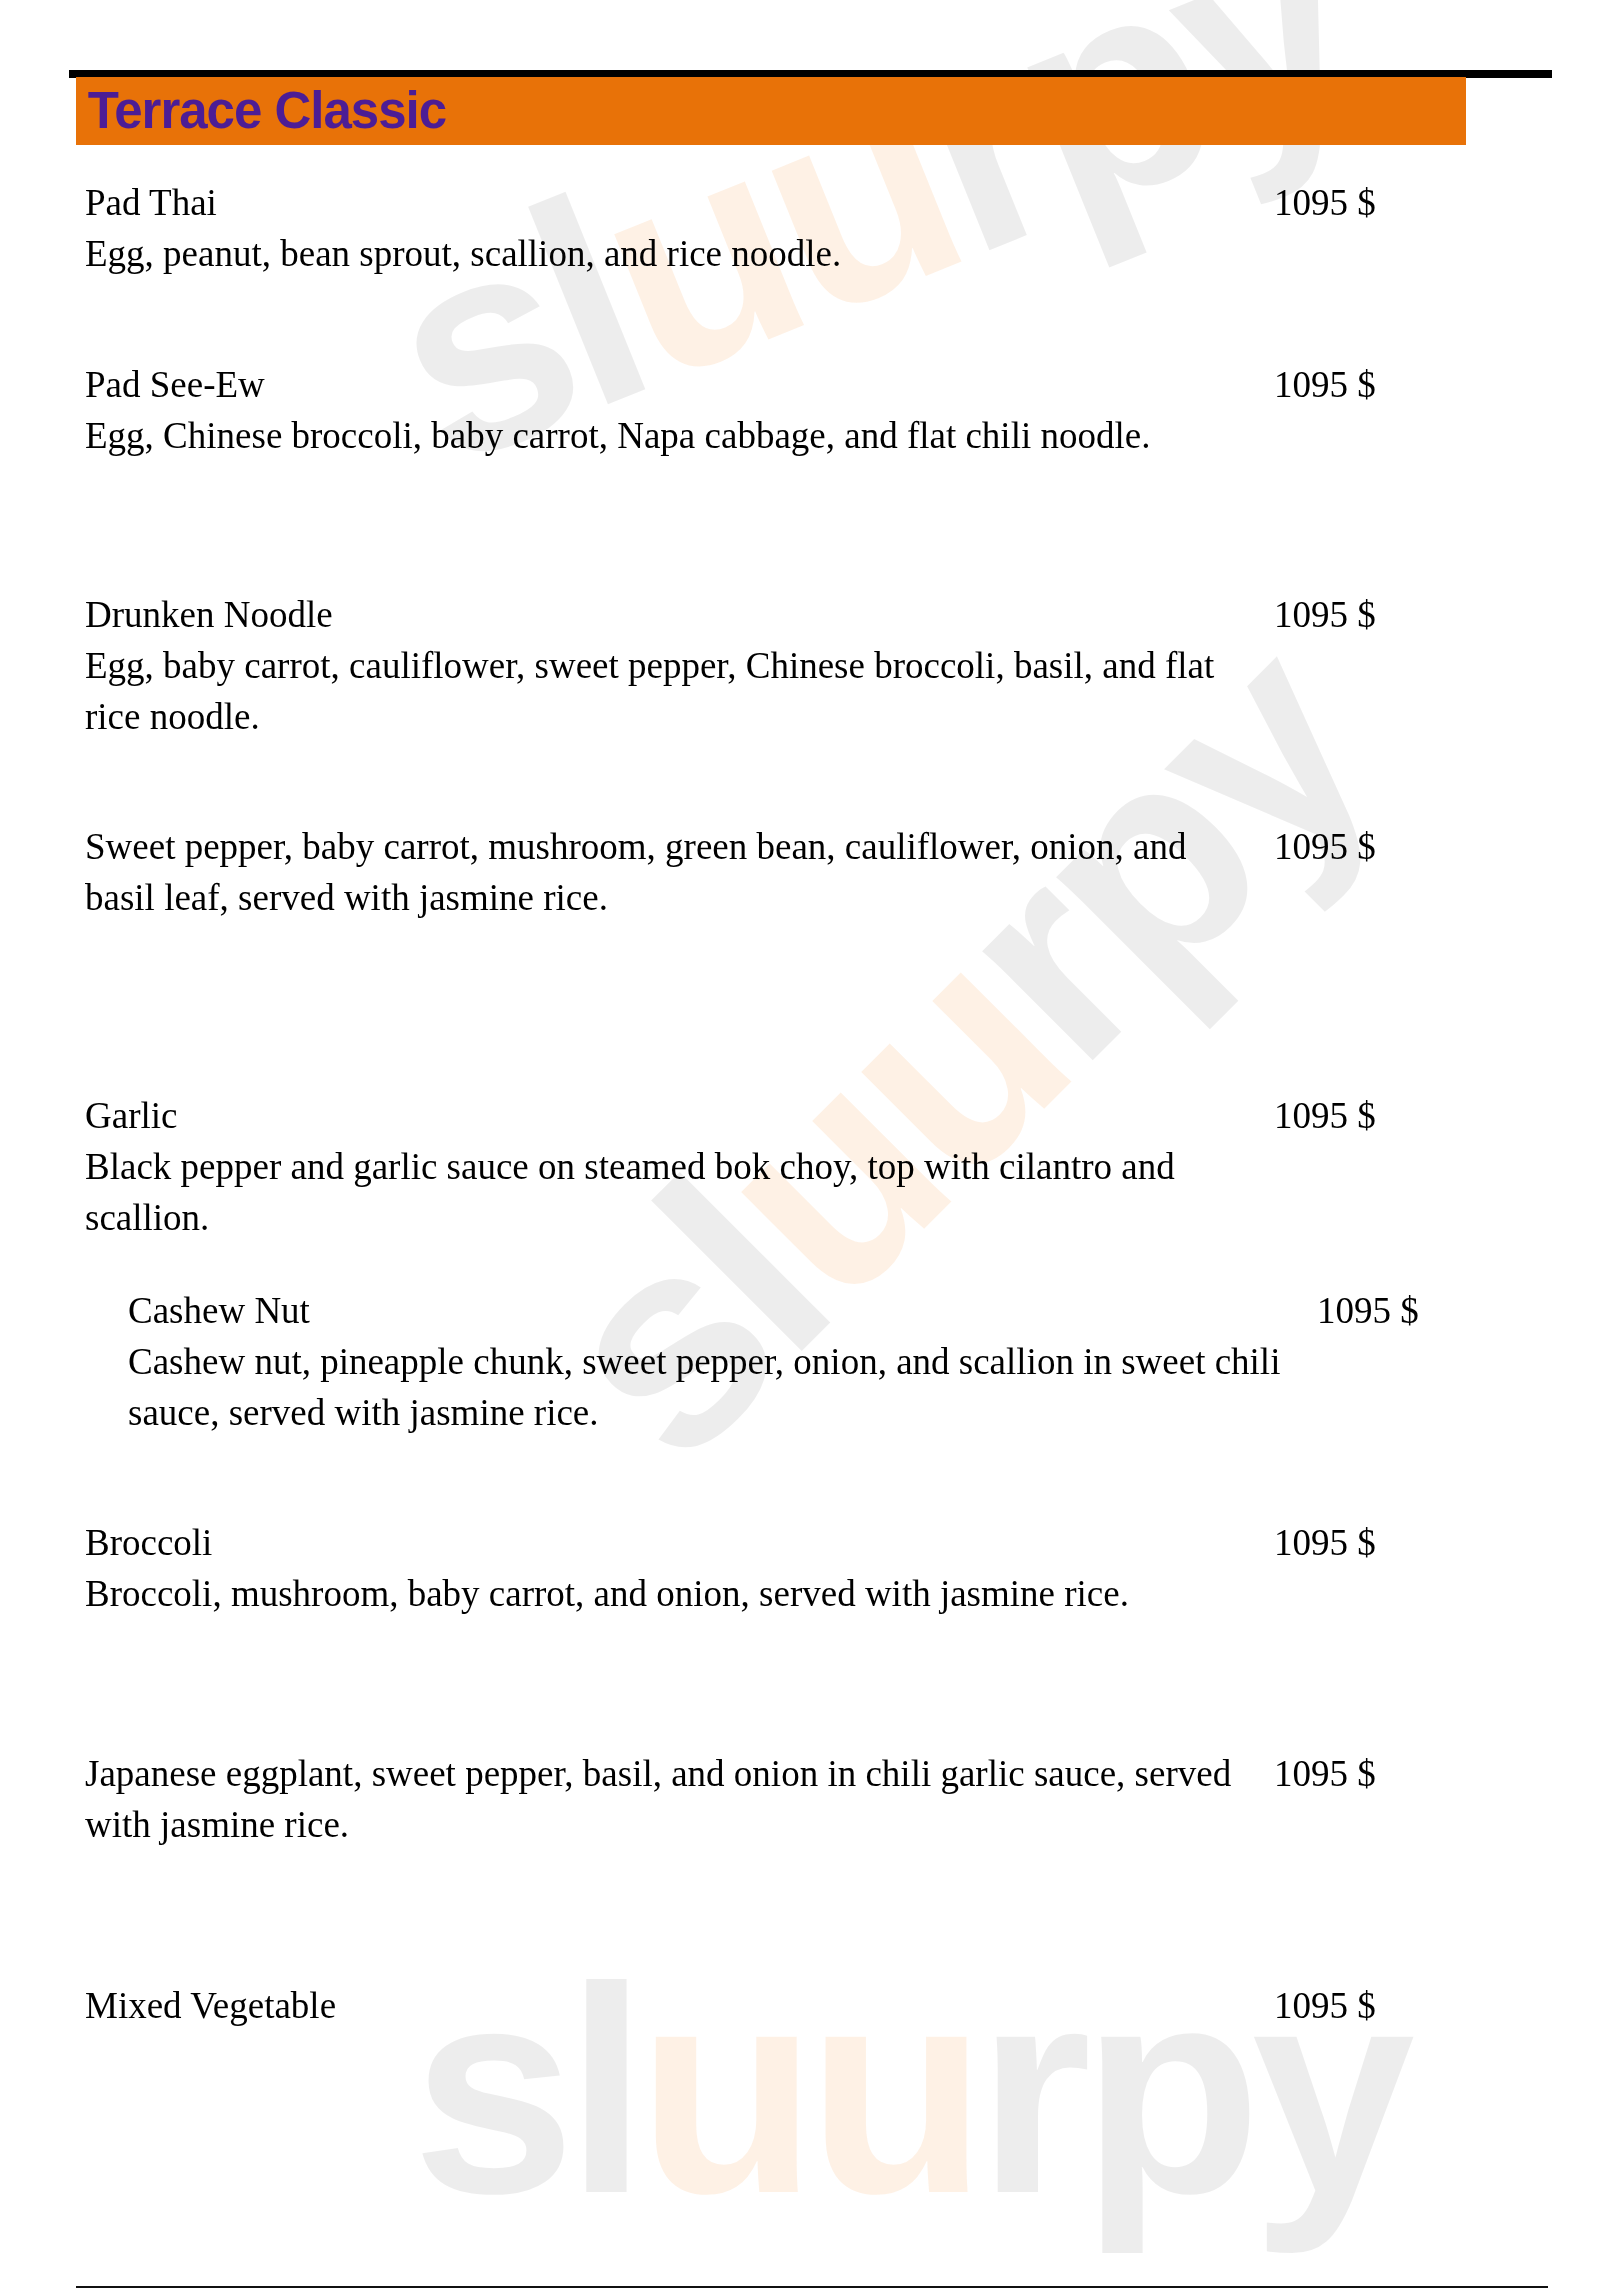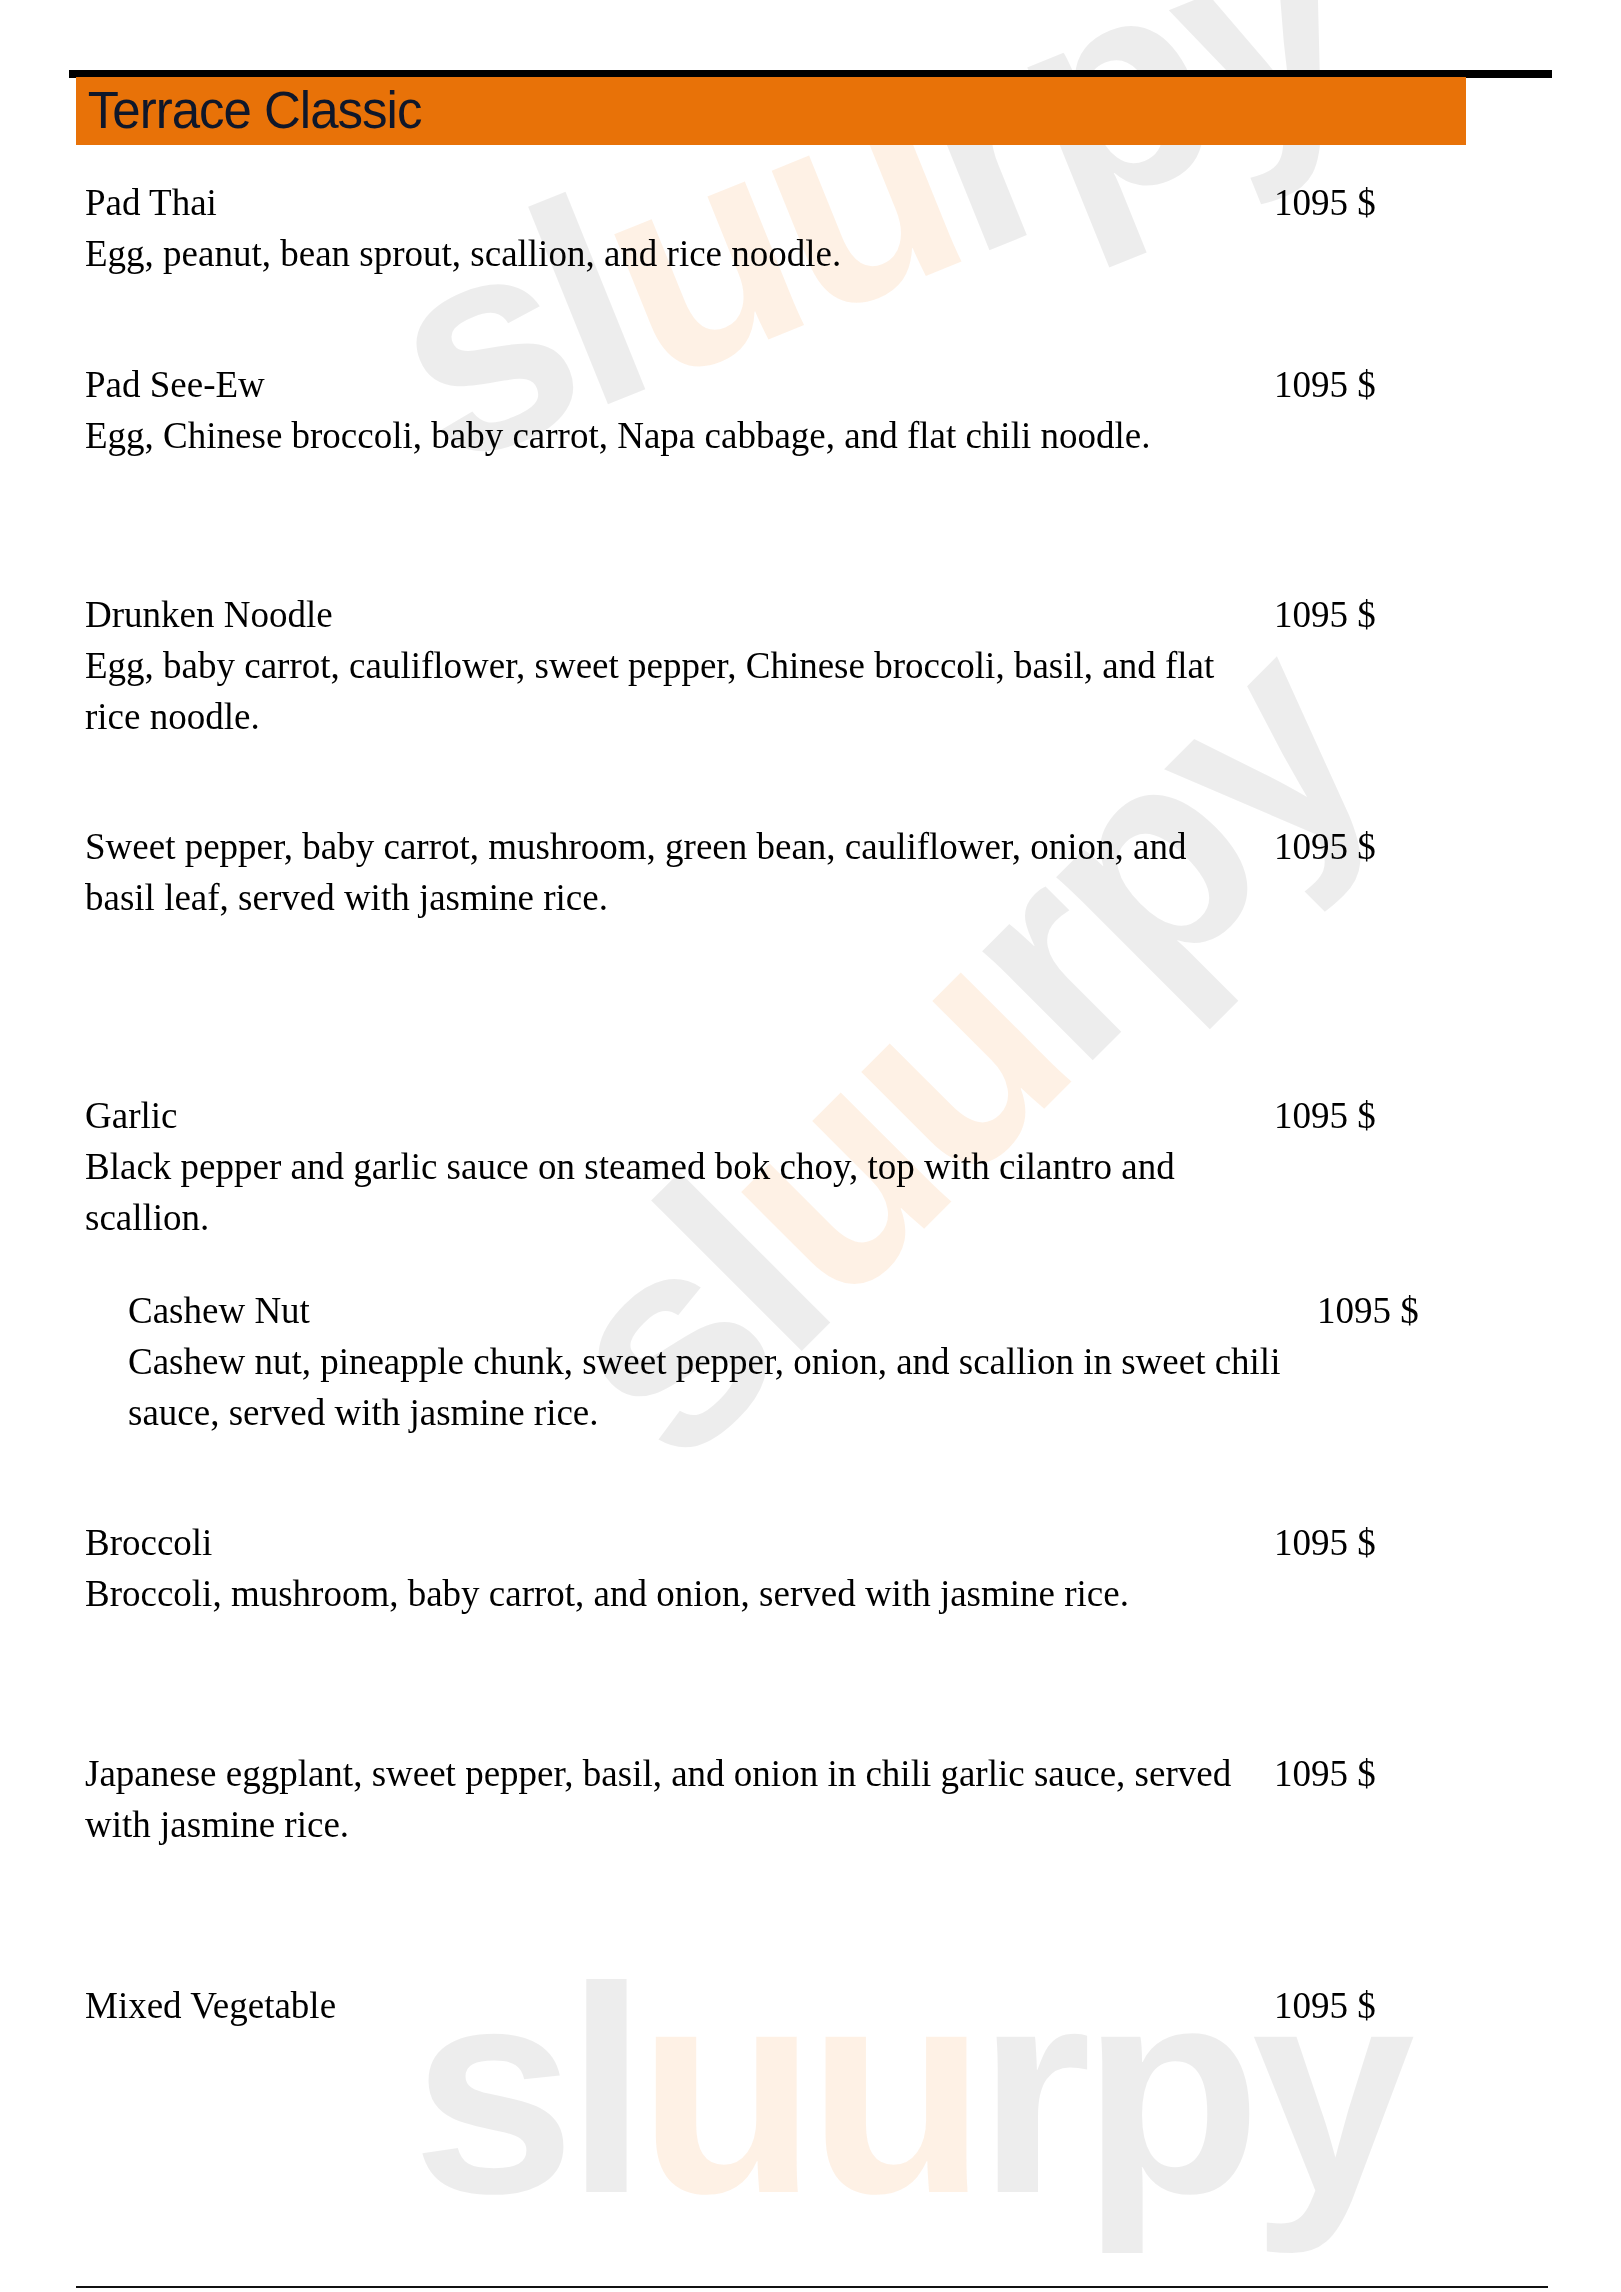--- a/index.html
+++ b/index.html
@@ -1,19 +1,19 @@
 <!DOCTYPE html>
 <html><head>
 <meta charset="utf-8">
 <style>
   html, body { margin:0; padding:0; }
   body { width:1621px; height:2293px; background:#ffffff; position:relative; overflow:hidden; font-family:"Liberation Serif", serif; color:#000; }
   .top-rule { position:absolute; left:69px; top:70px; width:1483px; height:7.8px; background:#000; }
   .banner { position:absolute; left:76px; top:77px; width:1390px; height:68px; background:#e87208; }
-  .banner-title { position:absolute; left:11.8px; top:5.9px; font-family:"Liberation Sans", sans-serif; font-size:51px; color:#0f172a; line-height:55px; letter-spacing:-1px; }
+  .banner-title { position:absolute; left:11.8px; top:5.9px; font-family:"Liberation Sans", sans-serif; font-size:51px; color:#4c1d95; line-height:55px; letter-spacing:-1px;font-weight:bold; }
   .watermark { position:absolute; font-family:"Liberation Sans", sans-serif; font-weight:bold; font-size:294px; color:rgba(0,0,0,0.07); transform:rotate(-22deg); pointer-events:none; white-space:nowrap; letter-spacing:-9.8px; }
   .watermark .u { color:rgba(245,140,40,0.12); }
   .items { position:absolute; left:85px; top:0; width:1392px; }
   .item { position:absolute; left:0; width:1392px; }
   .item-name, .item-desc { font-size:37px; line-height:51px; }
   .item-desc { width:1157px;font-family:Liberation Serif, serif; }
   .item-price { position:absolute; left:1189px; top:0; font-size:37px; line-height:51px; }
   .bottom-rule { position:absolute; left:76px; top:2286px; width:1472px; height:2px; background:#111; }
 </style>
 </head>

